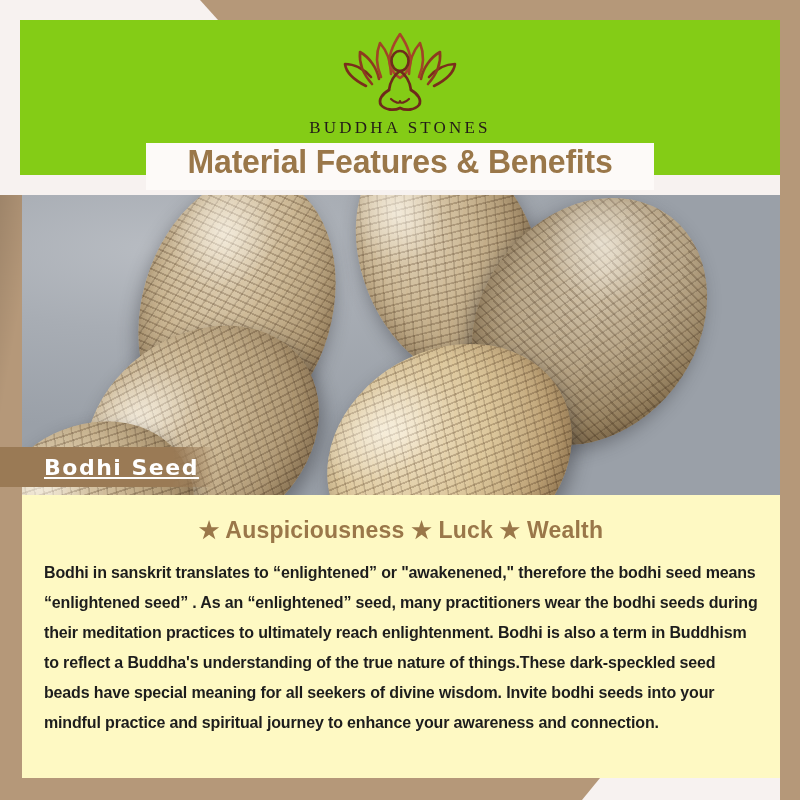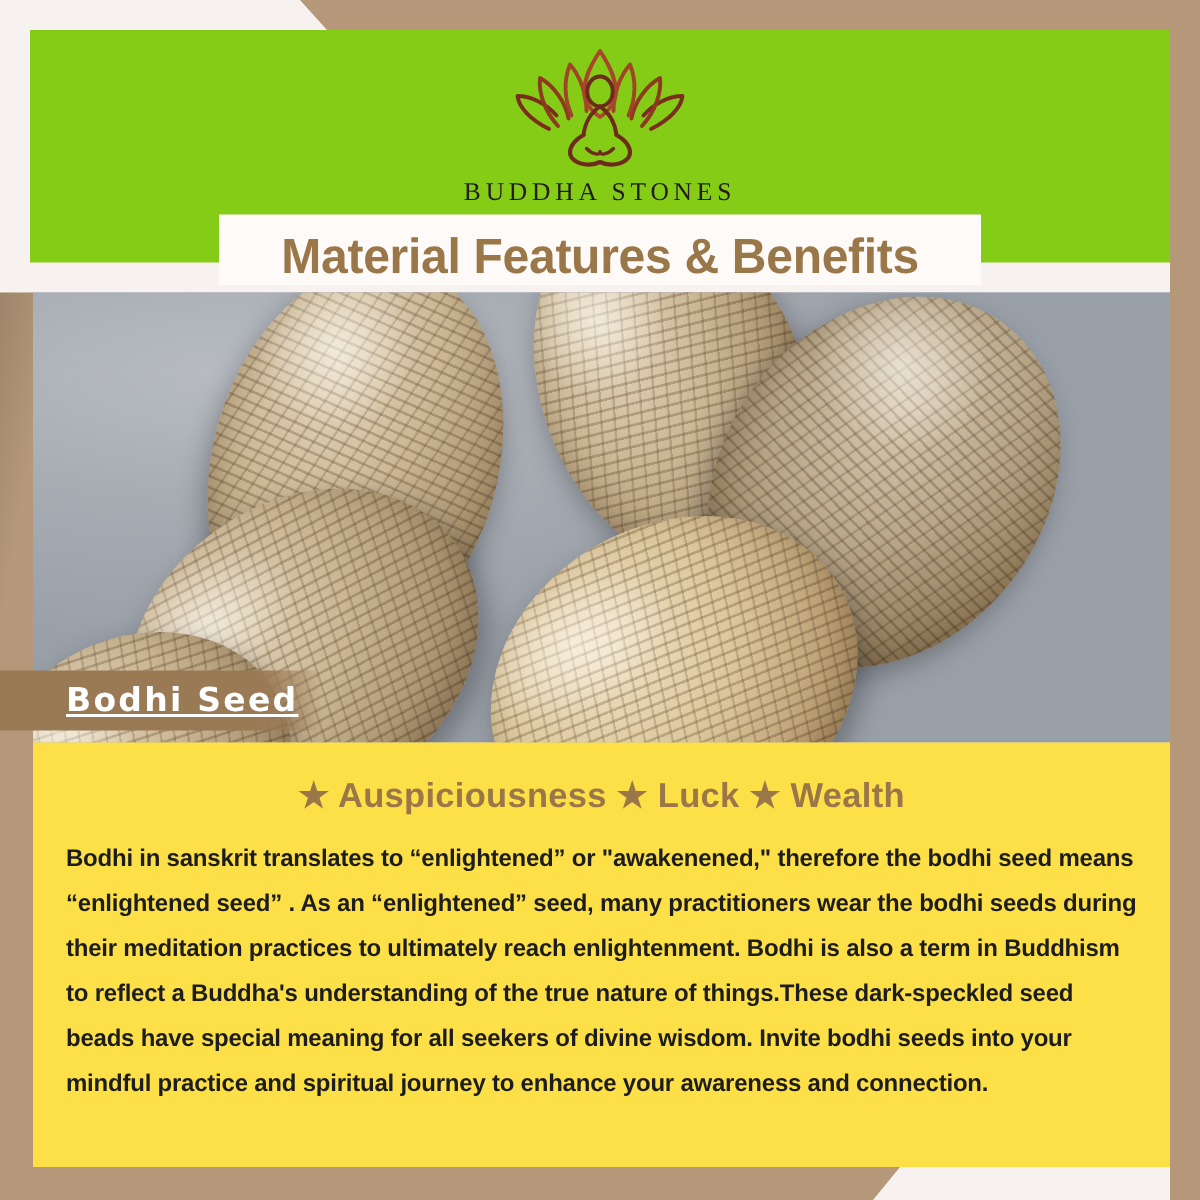--- a/index.html
+++ b/index.html
@@ -59,21 +59,21 @@
     font-family:"Liberation Serif", serif;
     font-size:17px;letter-spacing:3.2px;
     color:#231c18;font-weight:400;
     white-space:nowrap;
   }
 
   
   .title-banner{
     position:absolute;left:146px;top:143px;width:508px;height:47px;
     background:#fdfaf8;
-    display:flex;align-items:flex-end;justify-content:center;
+    display:flex;align-items:flex-start;justify-content:center;
     z-index:6;
   }
   .title-text{
     font-size:33px;font-weight:bold;
     color:#9a7749;
     letter-spacing:-0.2px;
     transform:scaleX(.97);
     white-space:nowrap;
     font-family:"Liberation Sans", sans-serif;
   }
@@ -126,21 +126,21 @@
     color:#ffffff;font-size:22px;font-weight:bold;
     letter-spacing:1.5px;
     font-family:"DejaVu Sans", sans-serif;
     white-space:nowrap;
     text-decoration:underline;
   }
 
   
   .content{
     position:absolute;left:22px;top:495px;width:758px;height:283px;
-    background:#fde047;
+    background:#fef9c3;
   }
   .benefits{
     margin:22px 0 0 0;
     text-align:center;
     color:#9a7749;
     font-size:23px;font-weight:bold;
     letter-spacing:.2px;
     white-space:nowrap;
   }
   .body-text{

